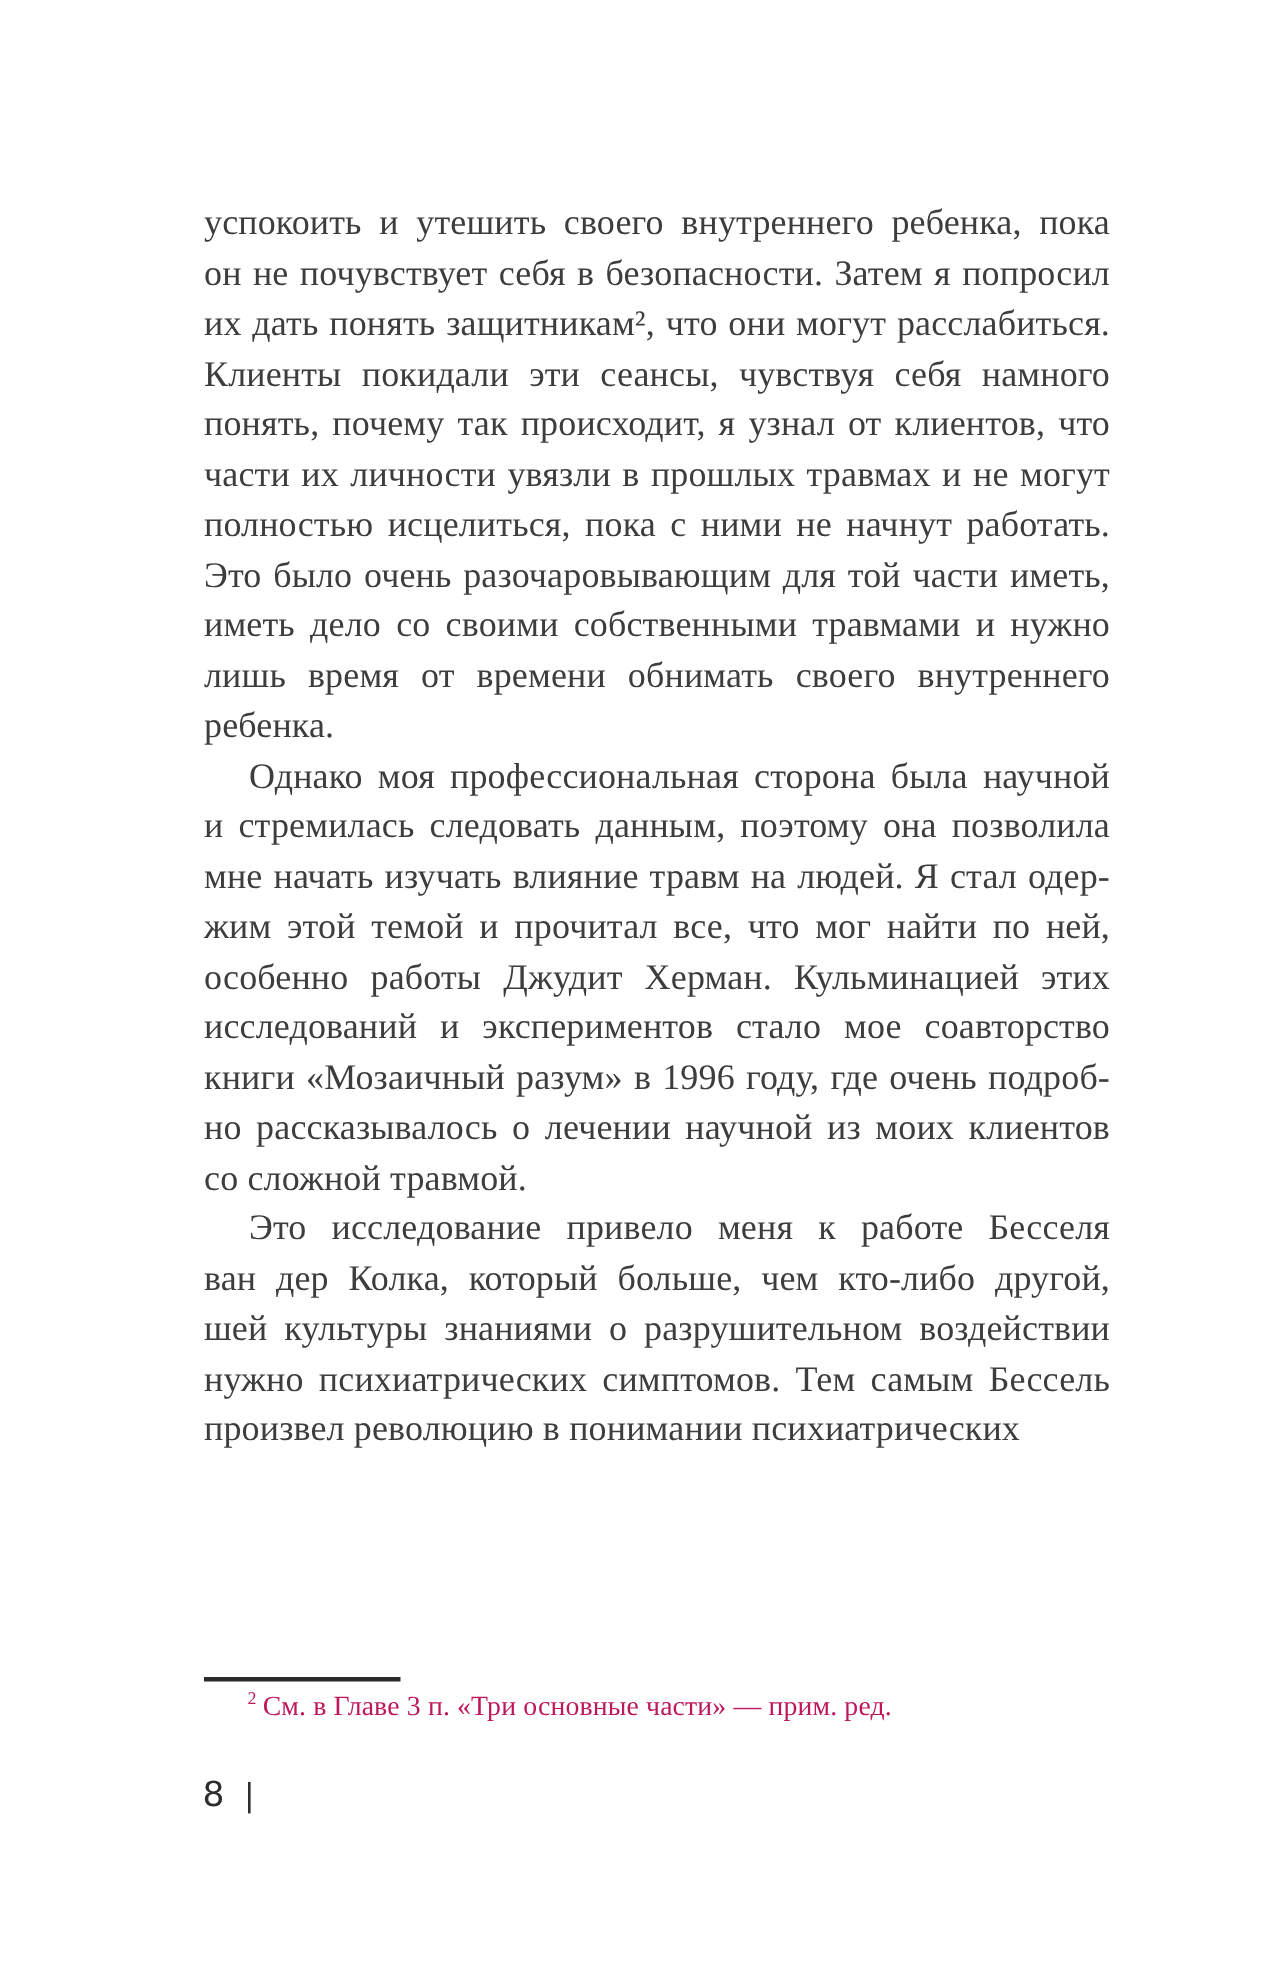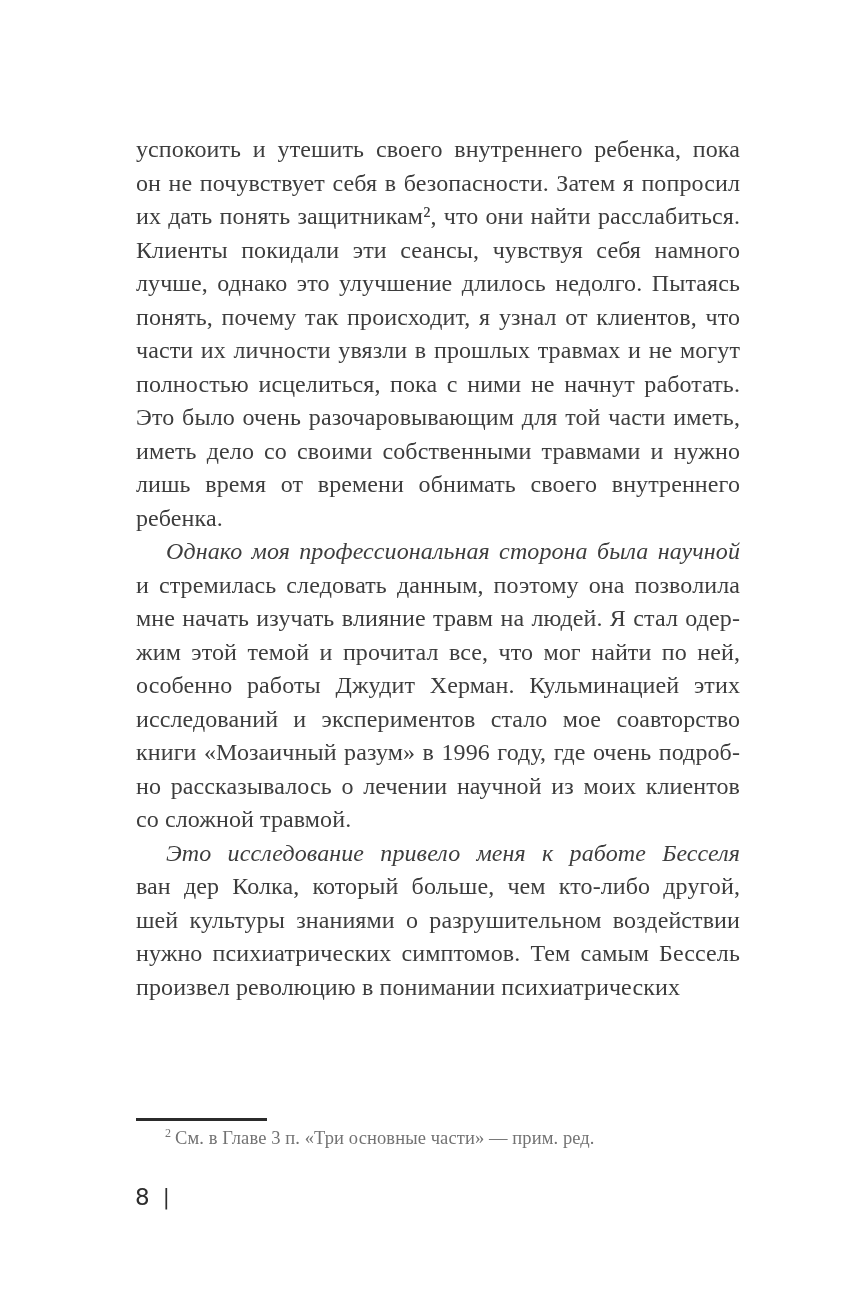--- a/index.html
+++ b/index.html
@@ -34,39 +34,38 @@
     text-align: justify;
     text-align-last: justify;
     text-justify: inter-word;
     letter-spacing: 0.1px;
   }
   .line.last {
     text-align-last: left;
   }
   .line.indent {
     padding-left: 30px;
-    font-style: italic;
   }
   .footnote-rule {
     position: absolute;
     left: 136px;
     top: 1118px;
     width: 131px;
     height: 2.5px;
     background: #2b2b2b;
   }
   .footnote-line {
     position: absolute;
     left: 136px;
     top: 1124px;
     width: 604px;
     margin: 0;
     font-size: 18.5px;
     line-height: 28px;
-    color: #737373;
+    color: #be185d;
     text-indent: 29px;
     letter-spacing: 0.1px;
   }
   .footnote-line sup {
     font-size: 12px;
     line-height: 0;
     margin-right: 4px;
   }
   .page-footer {
     position: absolute;
@@ -85,23 +84,22 @@
   }
 </style>
 </head>
 <body>
 
 <div class="page">
 
   <main class="text-block" id="text-block">
       <div class="line">успокоить и утешить своего внутреннего ребенка, пока</div>
       <div class="line">он не почувствует себя в безопасности. Затем я попросил</div>
-      <div class="line">их дать понять защитникам², что они найти расслабиться.</div>
+      <div class="line">их дать понять защитникам², что они могут расслабиться.</div>
       <div class="line">Клиенты покидали эти сеансы, чувствуя себя намного</div>
-      <div class="line">лучше, однако это улучшение длилось недолго. Пытаясь</div>
       <div class="line">понять, почему так происходит, я узнал от клиентов, что</div>
       <div class="line">части их личности увязли в прошлых травмах и не могут</div>
       <div class="line">полностью исцелиться, пока с ними не начнут работать.</div>
       <div class="line">Это было очень разочаровывающим для той части иметь,</div>
       <div class="line">иметь дело со своими собственными травмами и нужно</div>
       <div class="line">лишь время от времени обнимать своего внутреннего</div>
       <div class="line last">ребенка.</div>
       <div class="line indent">Однако моя профессиональная сторона была научной</div>
       <div class="line">и стремилась следовать данным, поэтому она позволила</div>
       <div class="line">мне начать изучать влияние травм на людей. Я стал одер-</div>

